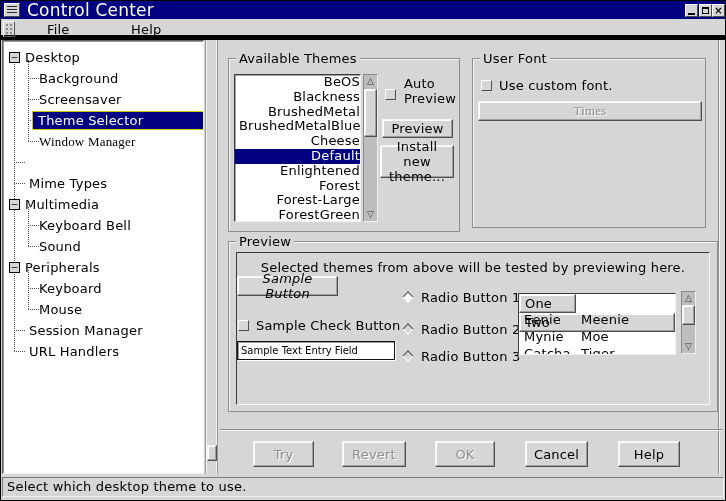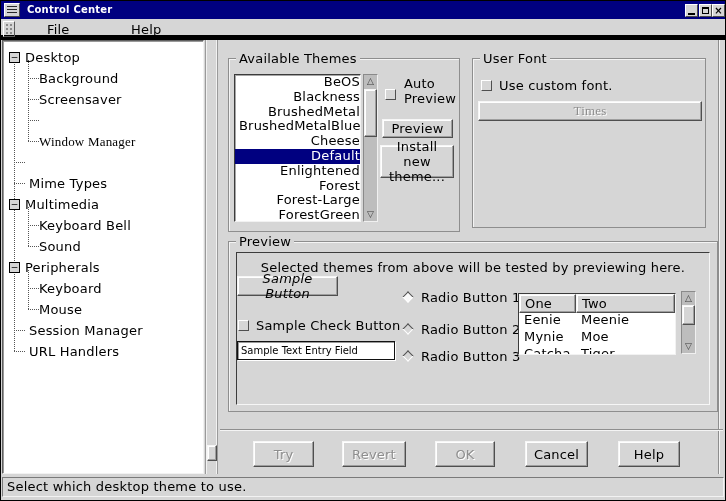--- a/index.html
+++ b/index.html
@@ -8,21 +8,21 @@
   .window { position:relative; width:726px; height:501px; background:#d6d6d6;
             box-shadow: inset 0 0 0 1px #000; overflow:hidden; letter-spacing:.2px; }
 
   
   .titlebar { position:absolute; left:1px; top:1px; width:724px; height:18px; background:#000080; }
   .win-icon { position:absolute; left:3px; top:2px; width:16px; height:14px; background:#d6d6d6;
               border:1px solid; border-color:#fff #4a4a4a #4a4a4a #fff; display:flex; align-items:center; justify-content:center; }
   .win-icon .lines { width:10px; height:9px;
               background:repeating-linear-gradient(#2a2a2a 0 1px, transparent 1px 3px); }
   .title { position:absolute; left:26px; top:1px; height:24px; line-height:16px;
-           color:#fff; font-size:10px; font-weight:bold; }
+           color:#fff; font-size:17px; font-weight:normal; }
   .tb-btn { position:absolute; top:3px; width:13px; height:13px; background:#d6d6d6;
             border:1px solid; border-color:#fff #4a4a4a #4a4a4a #fff;
             display:flex; align-items:center; justify-content:center; }
   .tb-min { left:684px; } .tb-max { left:698px; } .tb-close { left:711px; font-size:10px; font-weight:bold; line-height:10px; }
   .glyph-min { width:7px; height:2px; background:#000; margin-top:7px; }
   .glyph-max { width:7px; height:7px; border:1px solid #000; border-top-width:2px; }
 
   
   .menubar { position:absolute; left:1px; top:19px; width:724px; height:21px; background:#d6d6d6;
              border-bottom:5px solid #000000; }
@@ -80,21 +80,21 @@
   .note { position:absolute; text-align:center; }
   .entry { position:absolute; background:#fff; border:1px solid #111; box-shadow:1px 1px 0 #fff, inset 1px 1px 0 #9a9a9a;
            font-size:10px; padding-left:3px; font-family:"DejaVu Sans","Liberation Sans",sans-serif; width:158px; height:19px; }
   .radio { position:absolute; width:8px; height:8px; transform:rotate(45deg); background:#d6d6d6;
            border:1px solid; border-color:#4f4f4f #fff #fff #4f4f4f; }
   .radio.on { background:#fafafa; }
   .rlabel { position:absolute; height:17px; line-height:17px; }
 
   .clist { position:absolute; left:518px; top:293px; width:158px; height:62px; overflow:hidden;
            background:#fff; border:1px solid; border-color:#3c3c3c #f2f2f2 #f2f2f2 #3c3c3c; }
-  .clist-head { display:flex; height:17px; }
+  .clist-head { display:flex; height:17px;flex-direction:column; }
   .clist-hcell { height:19px; line-height:17px; padding-left:5px; }
   .c-one { width:57px; } .c-two { flex:1; }
   .clist-row { display:flex; height:17px; line-height:17px; }
   .clist-cell { padding-left:5px; white-space:nowrap; }
 
   .sep { position:absolute; left:220px; top:429px; width:503px; height:2px;
          border-top:1px solid #8e8e8e; border-bottom:1px solid #f4f4f4; }
   .action { position:absolute; top:441px; height:26px; }
 
   .statusbar { position:absolute; left:2px; top:477px; width:722px; height:20px; background:#d6d6d6;
@@ -147,20 +147,21 @@
     <div class="tline-h" style="left:11px;top:289px;width:11px;"></div>
     <div class="tline-h" style="left:11px;top:310px;width:11px;"></div>
 
     <div class="expander" style="left:6px;top:11px;">−</div>
     <div class="expander" style="left:6px;top:158px;">−</div>
     <div class="expander" style="left:6px;top:221px;">−</div>
 
     <div class="trow" style="left:22px;top:8px;">Desktop</div>
     <div class="trow" style="left:36px;top:29px;">Background</div>
     <div class="trow" style="left:36px;top:50px;">Screensaver</div>
+    <div class="trow sel" style="left:30px;top:71px;width:170px;">Theme Selector</div>
     <div class="trow" style="left:36px;top:92px;font-family:Liberation Serif, serif;">Window Manager</div>
     <div class="trow" style="left:26px;top:134px;">Mime Types</div>
     <div class="trow" style="left:22px;top:155px;">Multimedia</div>
     <div class="trow" style="left:36px;top:176px;">Keyboard Bell</div>
     <div class="trow" style="left:36px;top:197px;">Sound</div>
     <div class="trow" style="left:22px;top:218px;">Peripherals</div>
     <div class="trow" style="left:36px;top:239px;">Keyboard</div>
     <div class="trow" style="left:36px;top:260px;">Mouse</div>
     <div class="trow" style="left:26px;top:281px;">Session Manager</div>
     <div class="trow" style="left:26px;top:302px;">URL Handlers</div>

